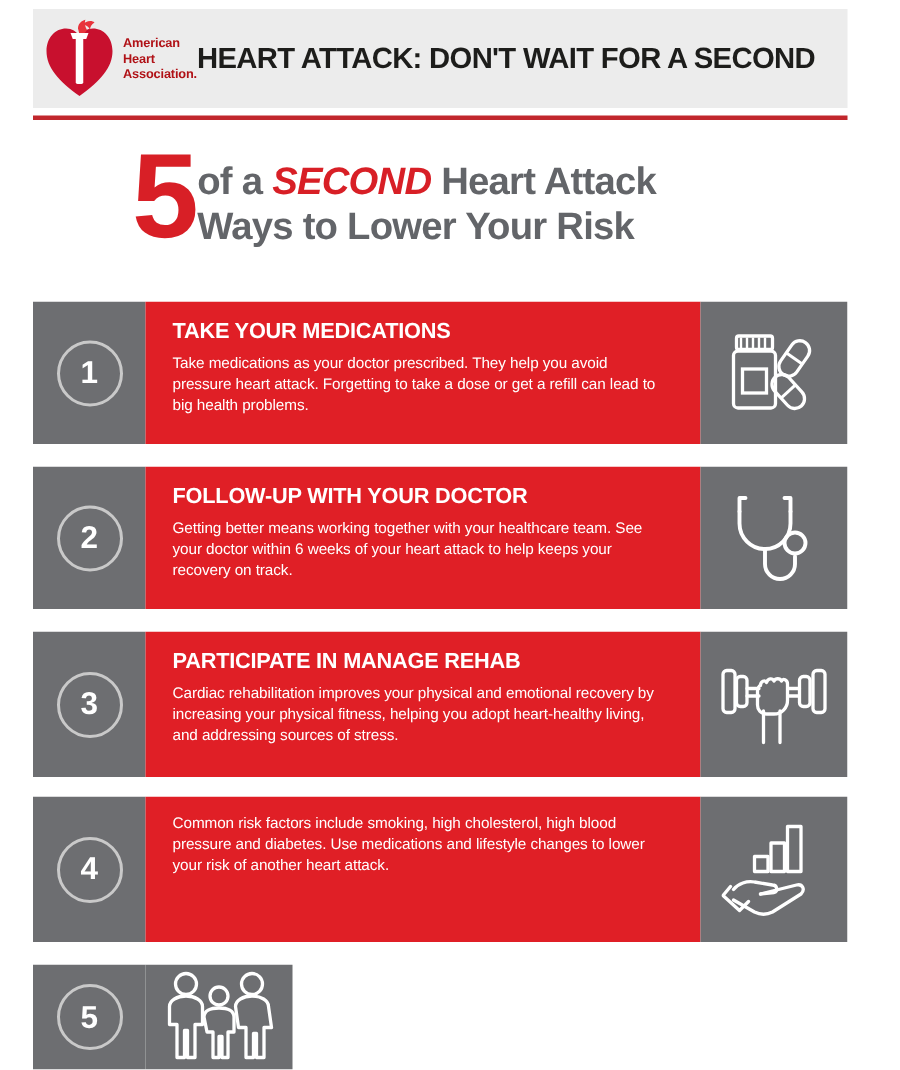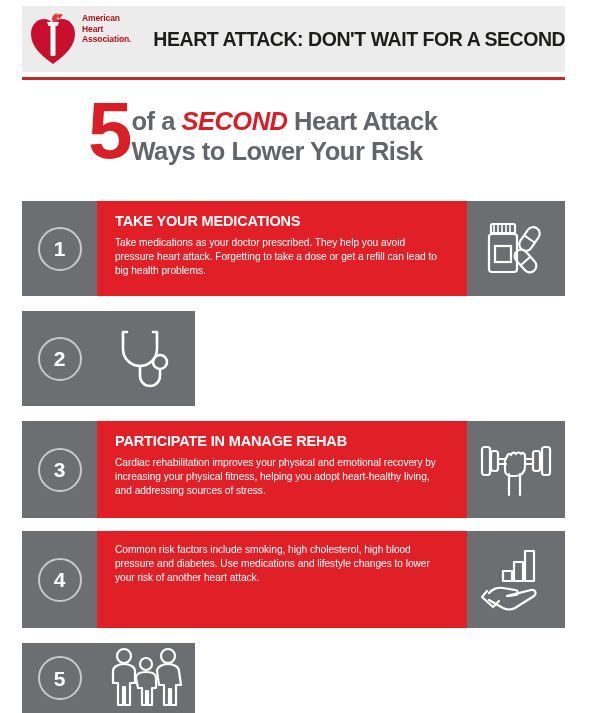--- a/index.html
+++ b/index.html
@@ -22,39 +22,39 @@
     top: 6px;
     width: 543px;
     height: 66px;
     background: #ececec;
     display: flex;
     align-items: center;
     overflow: hidden;
   }
   .logo-wrap {
     display: flex;
+    align-items: center;
     padding-left: 8px;
     flex: 0 0 auto;
   }
   .logo-mark {
     width: 46px;
     height: 52px;
     flex: 0 0 auto;
   }
   .logo-words {
     margin-left: 6px;
     color: #b01116;
     font-weight: bold;
     font-size: 8.5px;
     line-height: 10.5px;
     letter-spacing: -0.1px;
   }
   .header-title {
     flex: 1 1 auto;
-    margin-left: 22px;
     color: #1d1d1b;
     font-size: 19.5px;
     font-weight: bold;
     letter-spacing: -0.45px;
     white-space: nowrap;
   }
   .header-rule {
     position: absolute;
     left: 22px;
     top: 77px;
@@ -204,20 +204,24 @@
         <path d="M36.5 41 L49 41" transform="rotate(-42 42.5 41)" stroke-width="2"></path>
       </g>
     </svg>
   </div>
 </div>
 
 <div class="row" style="top:311px; height:95px;">
   <div class="num-panel">
     <div class="num-circle">2</div>
   </div>
+  <div class="text-panel">
+    <div class="row-head">FOLLOW-UP WITH YOUR DOCTOR</div>
+    <div class="row-body">Getting better means working together with your healthcare team. See your doctor within 6 weeks of your heart attack to help keeps your recovery on track.</div>
+  </div>
   <div class="icon-panel">
     <svg width="60" height="62" viewBox="0 0 60 62">
       <g fill="none" stroke="#ffffff" stroke-width="2.6" stroke-linecap="round" stroke-linejoin="round">
         <path d="M11 4 h-4 v9"></path>
         <path d="M37 4 h4 v9"></path>
         <path d="M7 13 v8 a17 17 0 0 0 34 0 v-8"></path>
         <path d="M24 38 v10 a10 10 0 0 0 10 10 a10 10 0 0 0 10 -10 v-5"></path>
         <circle cx="44" cy="34" r="7"></circle>
       </g>
     </svg>

